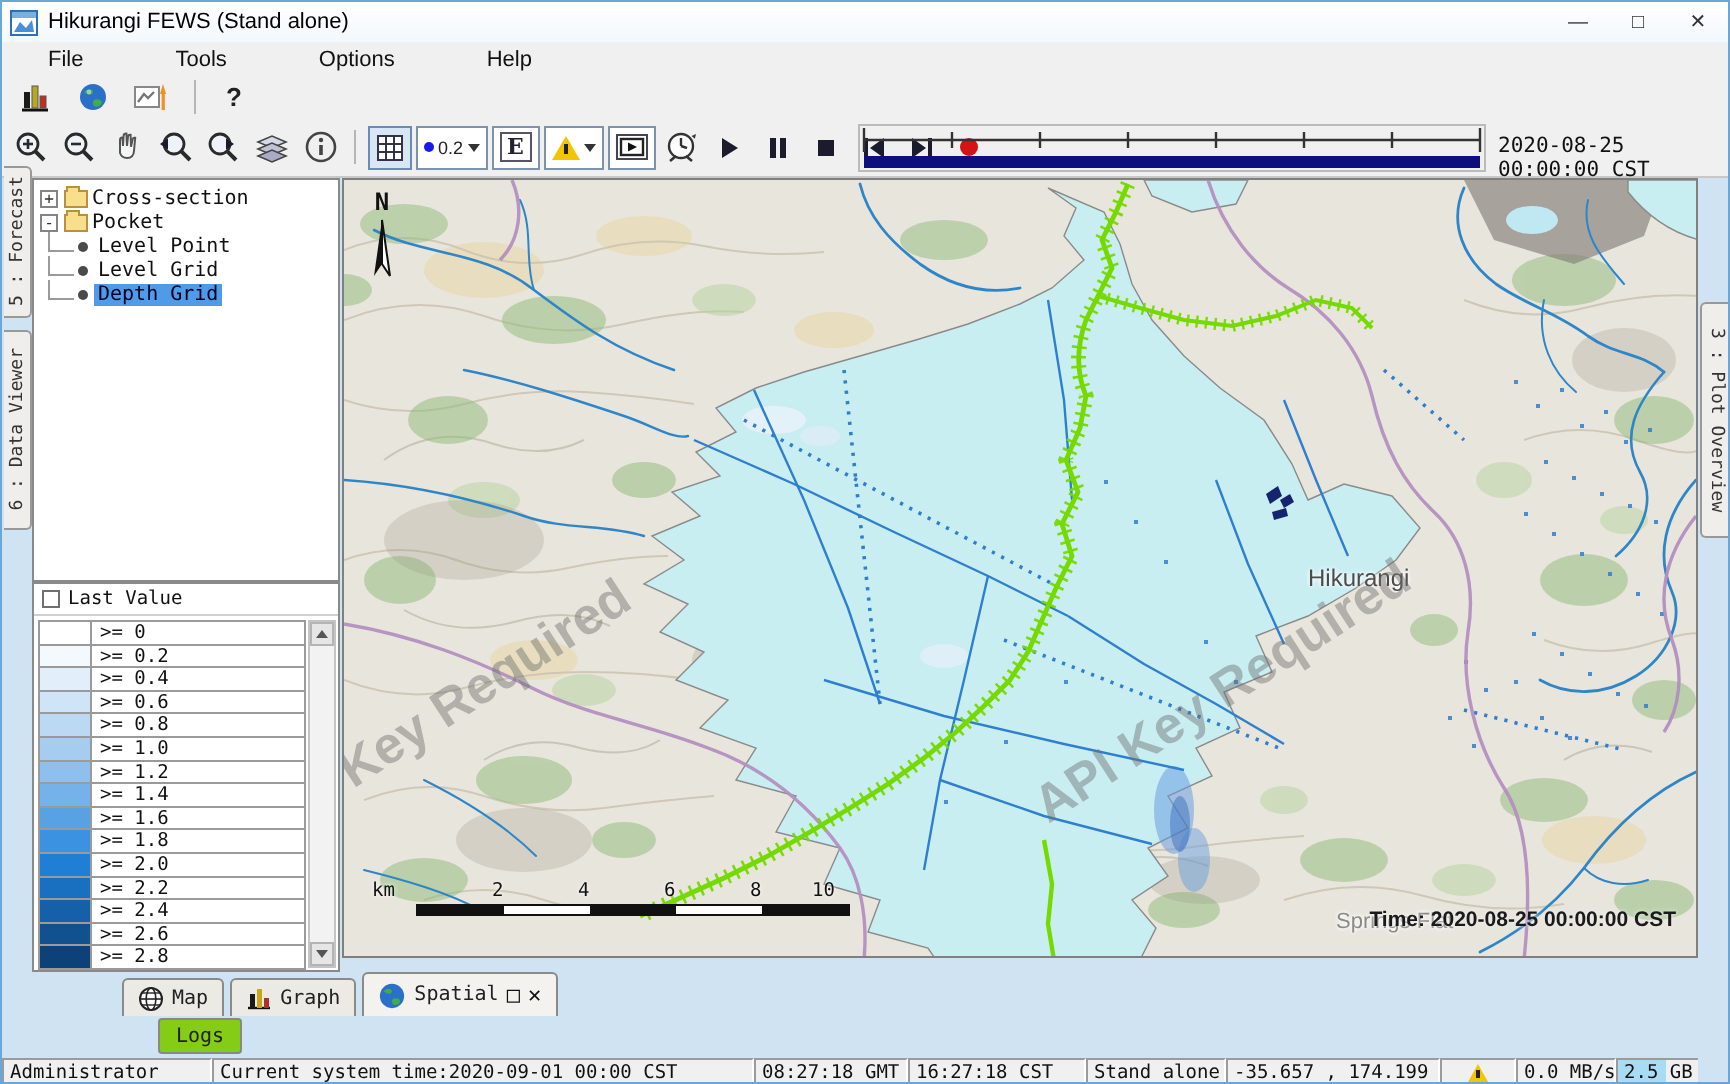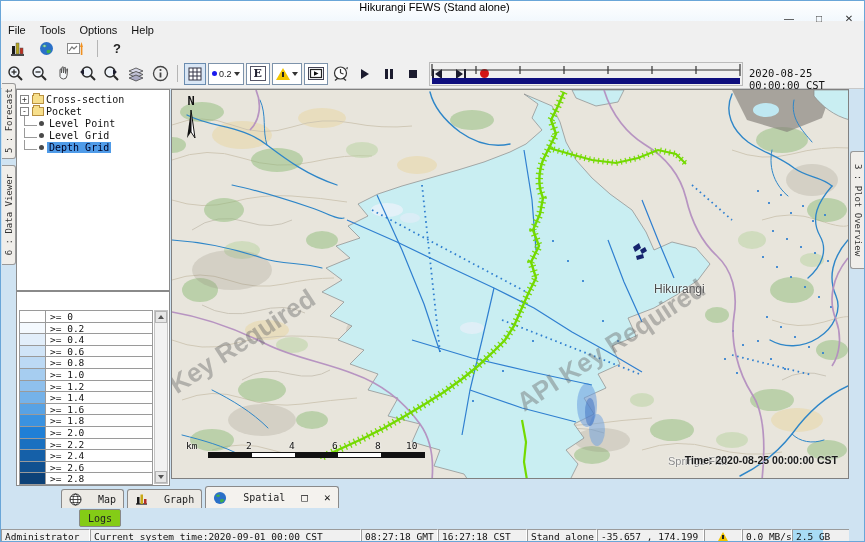--- a/index.html
+++ b/index.html
@@ -2,29 +2,29 @@
 <html><head>
 <meta charset="utf-8">
 <style>
   html,body{margin:0;padding:0;background:#fff;}
   *{box-sizing:border-box;}
   .window{position:relative;width:865px;height:542px;border:1px solid #6aa6d8;background:#f0f0f0;
     font-family:"Liberation Sans",sans-serif;font-size:11px;color:#111;overflow:hidden;}
   .mono{font-family:"DejaVu Sans Mono",monospace;}
 
   
-  .titlebar{height:20px;display:flex;align-items:center;background:linear-gradient(#ffffff,#f2f8fd);padding-left:4px;flex-direction:column;}
+  .titlebar{height:20px;display:flex;align-items:center;background:linear-gradient(#ffffff,#f2f8fd);padding-left:4px;}
   .title-icon{width:14px;height:13px;margin-right:5px;}
   .title-text{font-size:11px;color:#000;}
   .win-controls{margin-left:auto;display:flex;height:100%;}
   .win-btn{width:30px;display:flex;align-items:center;justify-content:center;font-size:10px;color:#333;}
 
   
   .menubar{height:17px;display:flex;align-items:center;background:#f0f0f0;}
-  .menu-item{padding:1px 7px;}
+  .menu-item{padding:1px 23px;}
 
   
   .toolbar1{height:21px;display:flex;align-items:center;gap:7px;padding-left:5px;background:#f0f0f0;}
   .toolbar2{position:relative;height:30px;display:flex;align-items:center;gap:2px;padding-left:4px;background:#f0f0f0;border-bottom:1px solid #c8c8c8;}
   .tsep{width:1px;height:17px;background:#b5b5b5;margin:0 4px;}
   .tbtn{width:22px;height:22px;display:flex;align-items:center;justify-content:center;}
   .tbox{height:22px;border:1px solid #7d93ab;background:#fff;display:flex;align-items:center;padding:0 3px;gap:2px;}
   .tbox.pressed{background:#d9e6f5;border-color:#6a8cb0;}
   .help-q{font-weight:bold;font-size:13px;color:#222;padding:0 4px;}
   .caret-down{width:0;height:0;border-left:3.5px solid transparent;border-right:3.5px solid transparent;border-top:4px solid #333;}
@@ -93,21 +93,21 @@
   .scalebar{position:absolute;left:14px;bottom:16px;width:240px;height:22px;font-family:"DejaVu Sans Mono",monospace;font-size:9.5px;color:#111;}
   .sb-nums{position:absolute;left:22px;top:0;right:0;height:11px;}
   .sb-nums .num{position:absolute;top:0;text-shadow:0 0 2px #fff;}
   .sb-unit{position:absolute;left:0;top:0;text-shadow:0 0 2px #fff;}
   .sb-bar{position:absolute;left:22px;top:12px;display:flex;border:1px solid #111;height:6px;}
   .seg{width:43px;height:100%;}
   .seg.b{background:#111;} .seg.w{background:#fff;}
 
   
   .tabrow{position:absolute;left:0;top:485px;width:865px;height:22px;background:#cfe3f2;display:flex;align-items:flex-end;padding-left:60px;gap:3px;}
-  .btab{height:19px;border:1px solid #8a8a8a;border-bottom:none;border-radius:3px 3px 0 0;background:#eceae5;display:flex;align-items:center;gap:16px;padding:0 7px;font-family:"DejaVu Sans Mono",monospace;font-size:10px;color:#222;}
+  .btab{height:19px;border:1px solid #8a8a8a;border-bottom:none;border-radius:3px 3px 0 0;background:#eceae5;display:flex;align-items:center;gap:4px;padding:0 7px;font-family:"DejaVu Sans Mono",monospace;font-size:10px;color:#222;}
   .btab.active{height:22px;background:#f4f2ee;}
   .tab-ctl{font-size:11px;font-weight:bold;color:#111;}
   .logsrow{position:absolute;left:0;top:507px;width:865px;height:21px;background:#cfe3f2;}
   .logs-btn{position:absolute;left:78px;top:1px;height:18px;padding:0 8px;border:1px solid #888;border-radius:2px;background:#84cc16;font-family:"DejaVu Sans Mono",monospace;font-size:10px;display:flex;align-items:center;color:#222;}
   .statusbar{position:absolute;left:0;top:528px;width:865px;height:14px;background:#f0f0f0;display:flex;font-family:"DejaVu Sans Mono",monospace;font-size:9.5px;color:#111;}
   .scell{border:1px solid;border-color:#9b9b9b #fff #fff #9b9b9b;display:flex;align-items:center;padding:0 3px;white-space:nowrap;overflow:hidden;position:relative;}
   .scell .fill{position:absolute;left:0;top:0;bottom:0;width:42%;background:#a8dcf5;}
   .scell span{position:relative;}
 </style>
 </head>
@@ -332,20 +332,24 @@
           <span class="tlab">Level Grid</span>
         </div>
         <div class="trow">
           <span class="conn"></span>
           <span class="bull"></span>
           <span class="tlab sel">Depth Grid</span>
         </div>
       </div>
 
     <div class="legendpanel">
+      <div class="legend-hdr">
+        <span class="chk"></span>
+        <span>Last Value</span>
+      </div>
       <div class="legend-table" id="legendtable">
           <div class="lrow">
             <span class="sw" style="background: rgb(255, 255, 255);"></span>
             <span class="ll">&gt;= 0</span>
           </div>
           <div class="lrow">
             <span class="sw" style="background: rgb(244, 249, 254);"></span>
             <span class="ll">&gt;= 0.2</span>
           </div>
           <div class="lrow">
@@ -691,21 +695,21 @@
       <span class="tab-ctl">□</span>
       <span class="tab-ctl">✕</span>
     </div>
   </div>
 
   <div class="logsrow">
     <span class="logs-btn">Logs</span>
   </div>
 
   <div class="statusbar">
-    <div class="scell" style="width:89px;">
+    <div class="scell" style="width:105px;">
         <span>Administrator</span>
       </div>
     <div class="scell" style="width:271px;">
         <span>Current system time:2020-09-01 00:00 CST</span>
       </div>
     <div class="scell" style="width:77px;">
         <span>08:27:18 GMT</span>
       </div>
     <div class="scell" style="width:89px;">
         <span>16:27:18 CST</span>

